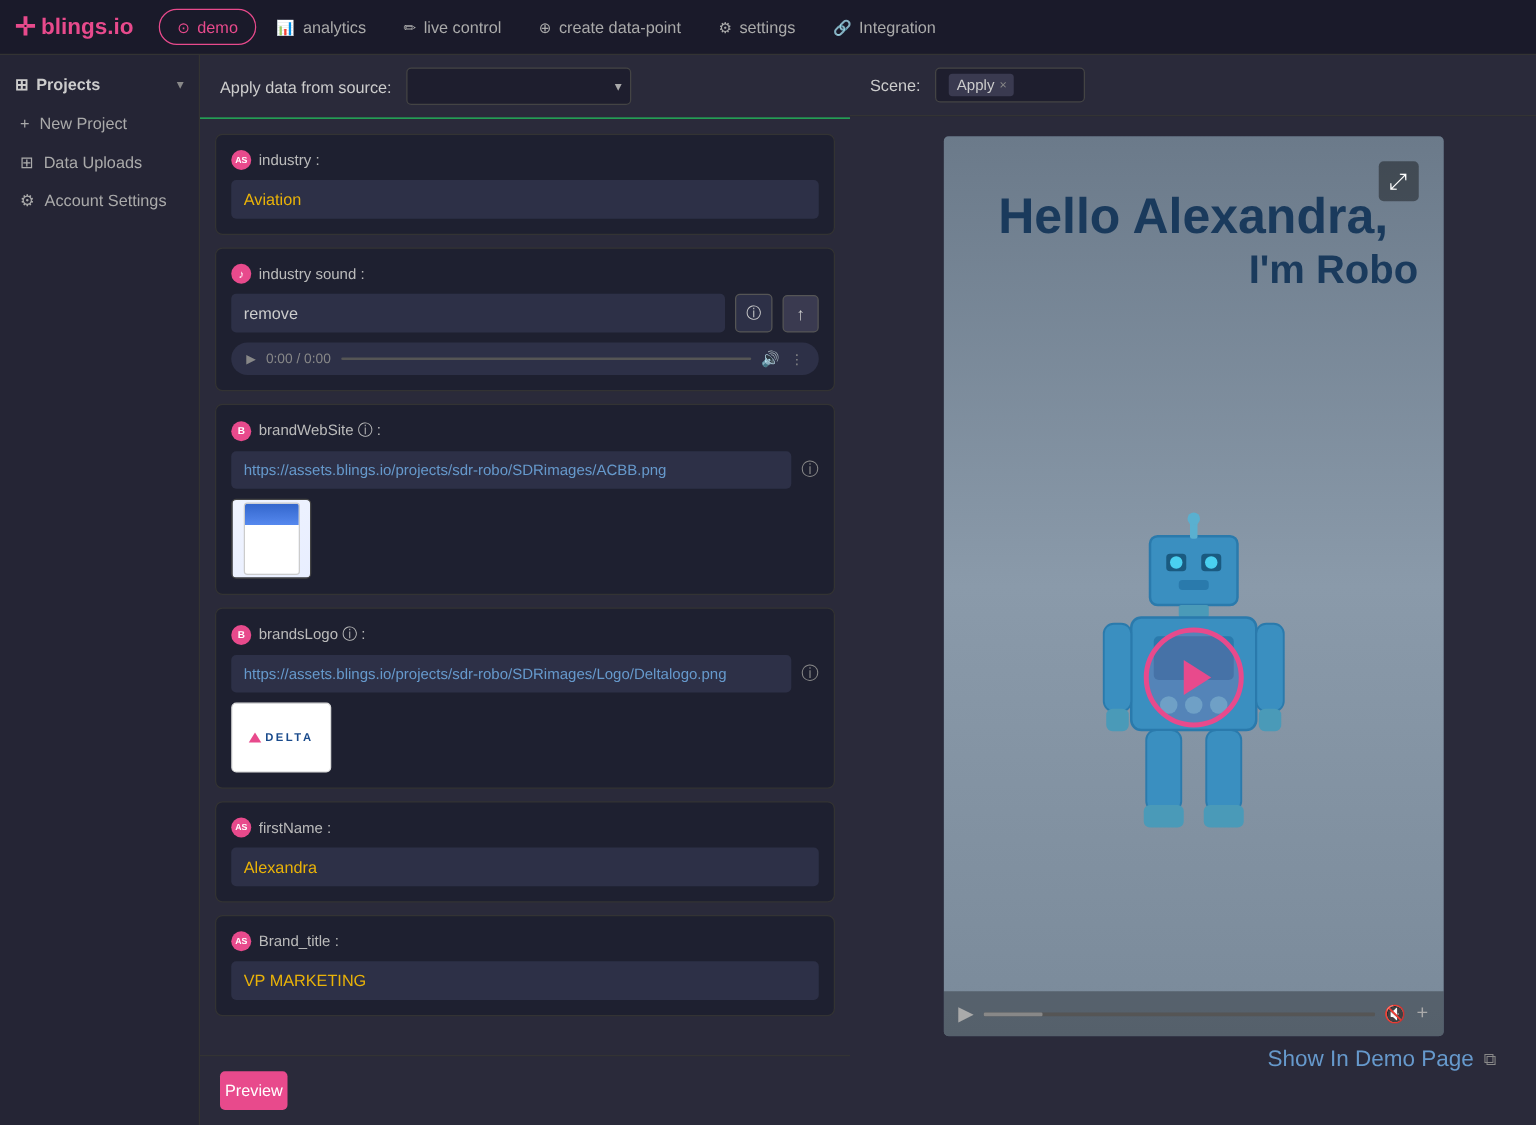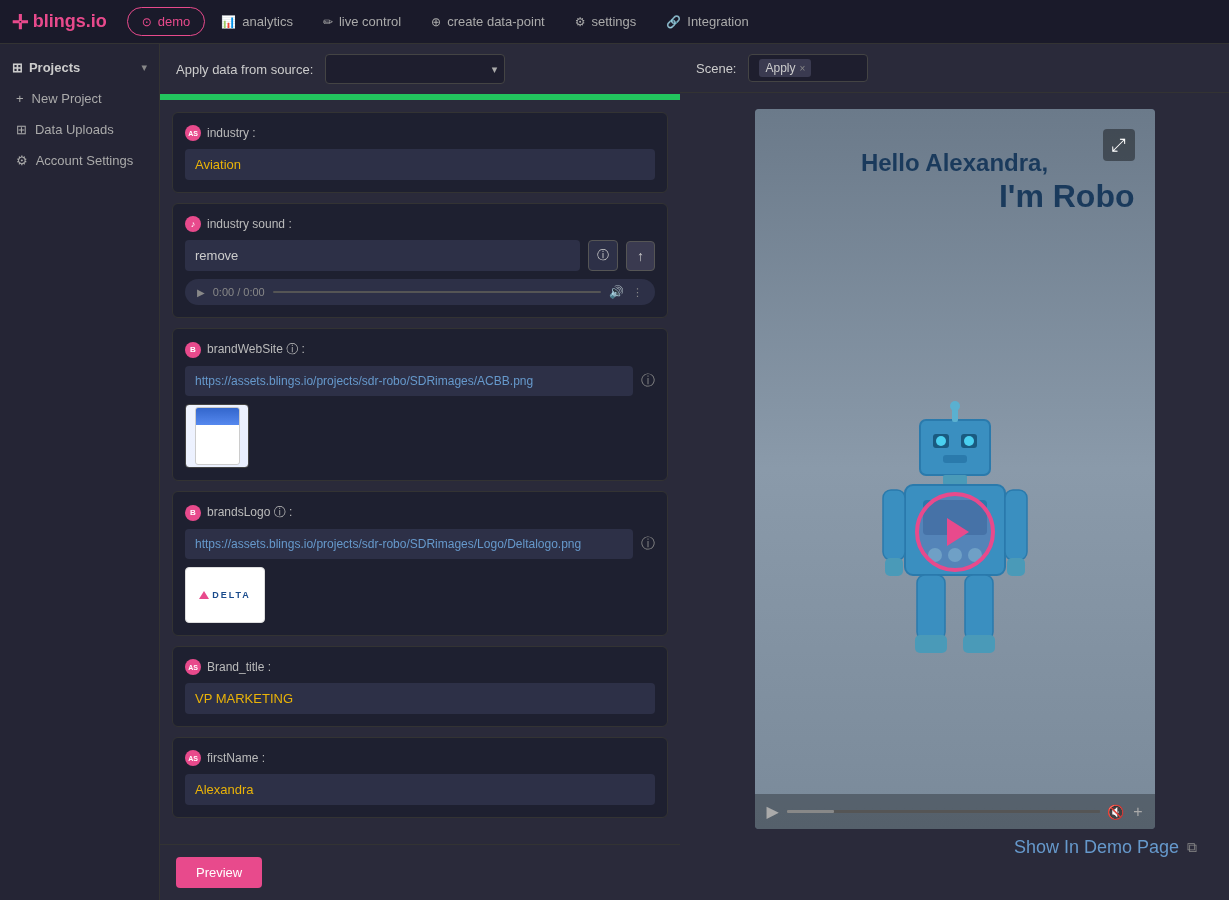--- a/index.html
+++ b/index.html
@@ -22,21 +22,21 @@
     .sidebar-section { padding: 8px 12px; display: flex; align-items: center; justify-content: space-between; cursor: pointer; }
     .sidebar-section-title { font-size: 13px; font-weight: 600; color: #ccc; display: flex; align-items: center; gap: 6px; }
     .sidebar-item { padding: 8px 16px; font-size: 13px; color: #aaa; cursor: pointer; display: flex; align-items: center; gap: 8px; }
     .sidebar-icon { font-size: 13px; }
 
     
     .content-area { display: flex; flex: 1; overflow: hidden; }
 
     
     .left-panel { width: 520px; background: #2a2a3a; display: flex; flex-direction: column; flex-shrink: 0; }
-    .apply-data-bar { padding: 10px 16px; display: flex; align-items: center; gap: 12px; background: #2a2a3a; border-bottom: 6px solid #22c55e; }
+    .apply-data-bar { padding: 10px 16px; display: flex; align-items: center; gap: 12px; background: #2a2a3a; border-bottom: 1px solid #22c55e; }
     .apply-data-label { font-size: 13px; color: #ccc; white-space: nowrap; }
     .apply-data-select { background: #1e1e2e; border: 1px solid #444; border-radius: 4px; color: #ccc; font-size: 13px; padding: 4px 28px 4px 8px; width: 180px; appearance: none; cursor: pointer; height: 30px; }
     .select-wrapper { position: relative; }
     .select-wrapper::after { content: '▾'; position: absolute; right: 8px; top: 50%; transform: translateY(-50%); color: #aaa; pointer-events: none; font-size: 11px; }
 
     
     .fields-container { flex: 1; overflow-y: auto; padding: 12px; display: flex; flex-direction: column; gap: 10px; }
     .fields-container::-webkit-scrollbar { width: 6px; }
     .fields-container::-webkit-scrollbar-track { background: #1e1e2e; }
     .fields-container::-webkit-scrollbar-thumb { background: #444; border-radius: 3px; }
@@ -70,39 +70,39 @@
     .delta-logo-text { font-size: 11px; font-weight: bold; color: #1a4b8c; letter-spacing: 1px; display: flex; align-items: center; gap: 3px; }
     .delta-triangle { width: 0; height: 0; border-left: 5px solid transparent; border-right: 5px solid transparent; border-bottom: 8px solid #e84a8c; }
 
     
     .url-field-row { display: flex; align-items: center; gap: 8px; }
     .url-input { flex: 1; background: #2d3047; border: none; border-radius: 4px; color: #6699cc; font-size: 12px; padding: 8px 10px; outline: none; word-break: break-all; }
     .url-action-btn { background: transparent; border: none; color: #888; cursor: pointer; font-size: 14px; }
 
     
     .preview-section { padding: 12px 16px; border-top: 1px solid #333; }
-    .preview-btn { background: #e84a8c; color: white; border: none; border-radius: 4px; padding: 8px 20px; font-size: 13px; cursor: pointer; font-weight: 500; }
+    .preview-btn { background: #e84a8c; color: white; border: none; border-radius: 4px; padding: 8px 4px; font-size: 13px; cursor: pointer; font-weight: 500; }
 
     
     .right-panel { flex: 1; background: #2a2a3a; display: flex; flex-direction: column; }
     .scene-bar { padding: 10px 16px; display: flex; align-items: center; gap: 12px; background: #2a2a3a; border-bottom: 1px solid #333; }
     .scene-label { font-size: 13px; color: #ccc; }
     .scene-tag-container { background: #1e1e2e; border: 1px solid #444; border-radius: 4px; padding: 4px 10px; display: flex; align-items: center; gap: 6px; min-width: 120px; }
     .scene-tag { background: #3a3a50; border-radius: 3px; padding: 2px 6px; font-size: 12px; color: #ccc; display: flex; align-items: center; gap: 4px; }
     .scene-tag-close { cursor: pointer; color: #888; font-size: 10px; }
 
     
     .preview-canvas-wrapper { flex: 1; padding: 16px; display: flex; flex-direction: column; align-items: flex-end; position: relative; }
     .expand-btn { position: absolute; top: 20px; right: 20px; background: rgba(0,0,0,0.4); border: none; color: #fff; cursor: pointer; font-size: 18px; z-index: 10; width: 32px; height: 32px; display: flex; align-items: center; justify-content: center; border-radius: 4px; }
 
     .preview-canvas { width: 100%; max-width: 400px; height: 720px; background: #4a5568; border-radius: 4px; position: relative; overflow: hidden; margin: 0 auto; display: flex; flex-direction: column; align-items: center; }
     .preview-bg { position: absolute; inset: 0; background: linear-gradient(180deg, #6b7a8a 0%, #8a9aaa 50%, #7a8a9a 100%); }
 
     .preview-text-area { position: relative; z-index: 2; padding: 40px 20px 20px; text-align: center; width: 100%; }
-    .preview-hello { font-size: 24px; font-weight: bold; color: #1a3a5c; text-align: center; line-height: 1.2; }
+    .preview-hello { font-size: 40px; font-weight: bold; color: #1a3a5c; text-align: center; line-height: 1.2; }
     .preview-robo { font-size: 32px; font-weight: bold; color: #1a3a5c; text-align: right; }
 
     .robot-area { position: relative; z-index: 2; flex: 1; display: flex; align-items: center; justify-content: center; width: 100%; }
 
     
     .robot-svg-container { position: relative; }
     .play-circle { position: absolute; top: 50%; left: 50%; transform: translate(-50%, -50%); width: 80px; height: 80px; border-radius: 50%; border: 4px solid #e84a8c; background: rgba(232,74,140,0.15); display: flex; align-items: center; justify-content: center; cursor: pointer; z-index: 5; }
     .play-triangle { width: 0; height: 0; border-left: 22px solid #e84a8c; border-top: 14px solid transparent; border-bottom: 14px solid transparent; margin-left: 6px; }
 
     
@@ -249,30 +249,30 @@
           <div class="delta-logo-text">
             <div class="delta-triangle"></div>
             <span style="font-size:9px;font-weight:bold;color:#1a4b8c;letter-spacing:2px;">DELTA</span>
           </div>
         </div>
       </div>
     </div>
           <div class="field-card">
       <div class="field-label">
         <span class="field-label-icon" style="font-size:7px;font-weight:bold;">AS</span>
+        <span>firstName :</span>
+      </div>
+      <input class="field-input" type="text" value="Alexandra" style="">
+    </div>
+          <div class="field-card">
+      <div class="field-label">
+        <span class="field-label-icon" style="font-size:7px;font-weight:bold;">AS</span>
         <span>Brand_title :</span>
       </div>
       <input class="field-input" type="text" value="VP MARKETING" style="">
-    </div>
-          <div class="field-card">
-      <div class="field-label">
-        <span class="field-label-icon" style="font-size:7px;font-weight:bold;">AS</span>
-        <span>firstName :</span>
-      </div>
-      <input class="field-input" type="text" value="Alexandra" style="">
     </div>
         </div>
 
       <div class="preview-section">
         <button class="preview-btn">Preview</button>
       </div>
     </div>
 
     <div class="right-panel">
 

